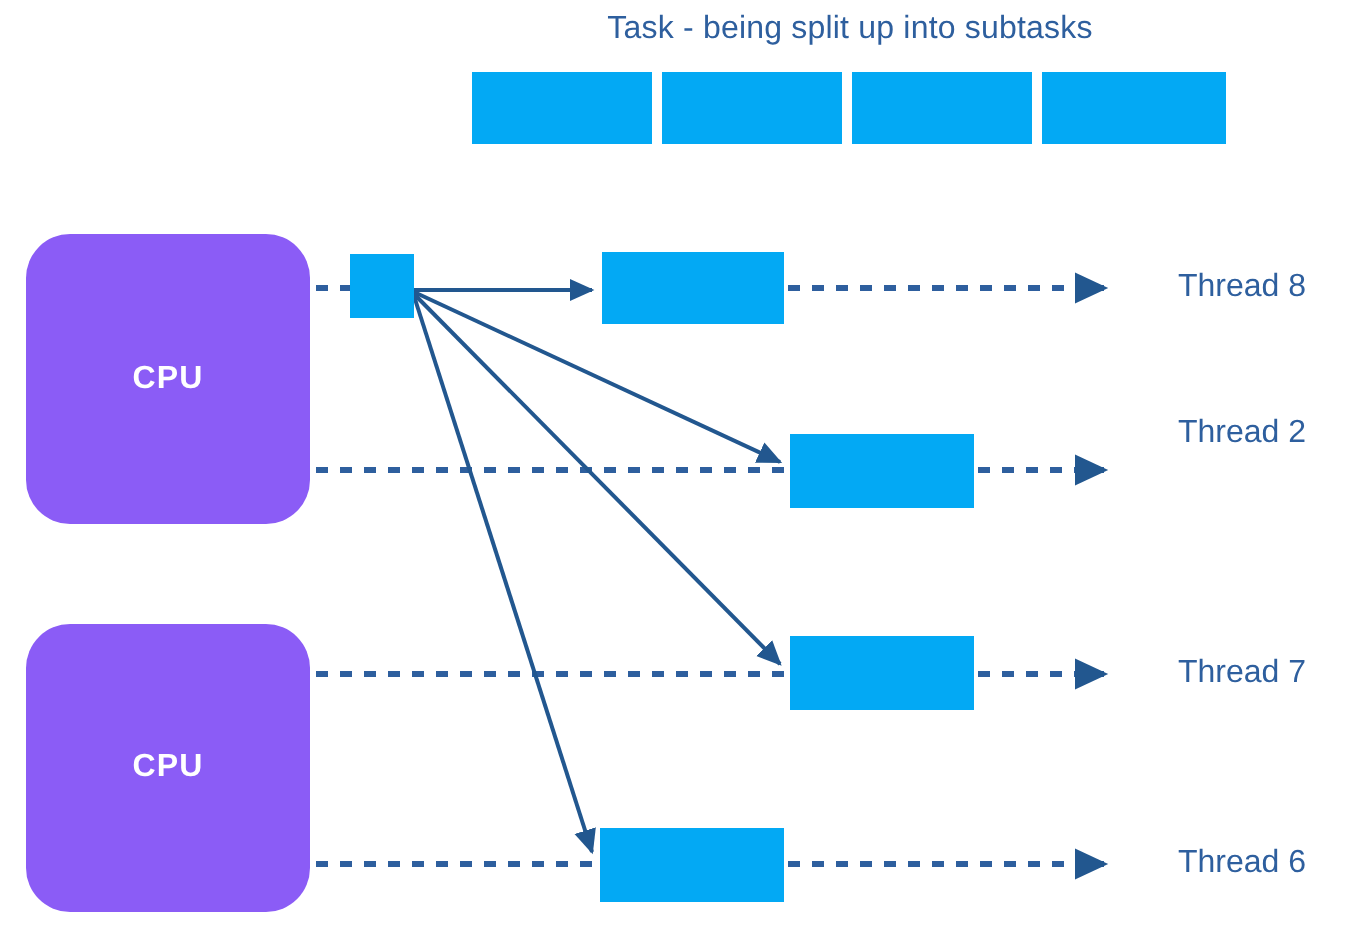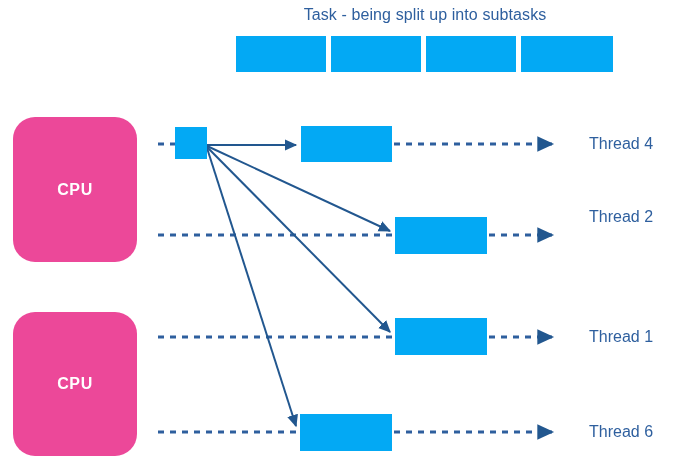--- a/index.html
+++ b/index.html
@@ -35,22 +35,22 @@
   }
   .task-chunk {
     position: absolute;
     top: 36px;
     height: 36px;
     background: #03A9F4;
   }
   .cpu-box {
     position: absolute;
     left: 13px;
-    width: 124px;
-    background: #ec4899;
+    width: 142px;
+    background: #8b5cf6;
     border-radius: 22px;
     display: flex;
     align-items: center;
     justify-content: center;
   }
   .cpu-label {
     color: #ffffff;
     font-size: 16px;
     font-weight: bold;
     letter-spacing: 0.6px;
@@ -132,18 +132,18 @@
     <span class="cpu-label">CPU</span>
   </div>
 
   <div class="seed-box"></div>
 
   <div class="subtask-box" style="left:301px; top:126px; width:91px; height:36px;"></div>
   <div class="subtask-box" style="left:395px; top:217px; width:92px; height:37px;"></div>
   <div class="subtask-box" style="left:395px; top:318px; width:92px; height:37px;"></div>
   <div class="subtask-box" style="left:300px; top:414px; width:92px; height:37px;"></div>
 
-  <div class="thread-label" style="top:135px;">Thread 4</div>
+  <div class="thread-label" style="top:135px;">Thread 8</div>
   <div class="thread-label" style="top:208px;">Thread 2</div>
-  <div class="thread-label" style="top:328px;">Thread 1</div>
+  <div class="thread-label" style="top:328px;">Thread 7</div>
   <div class="thread-label" style="top:423px;">Thread 6</div>
 
 </div>
 
 </body></html>

